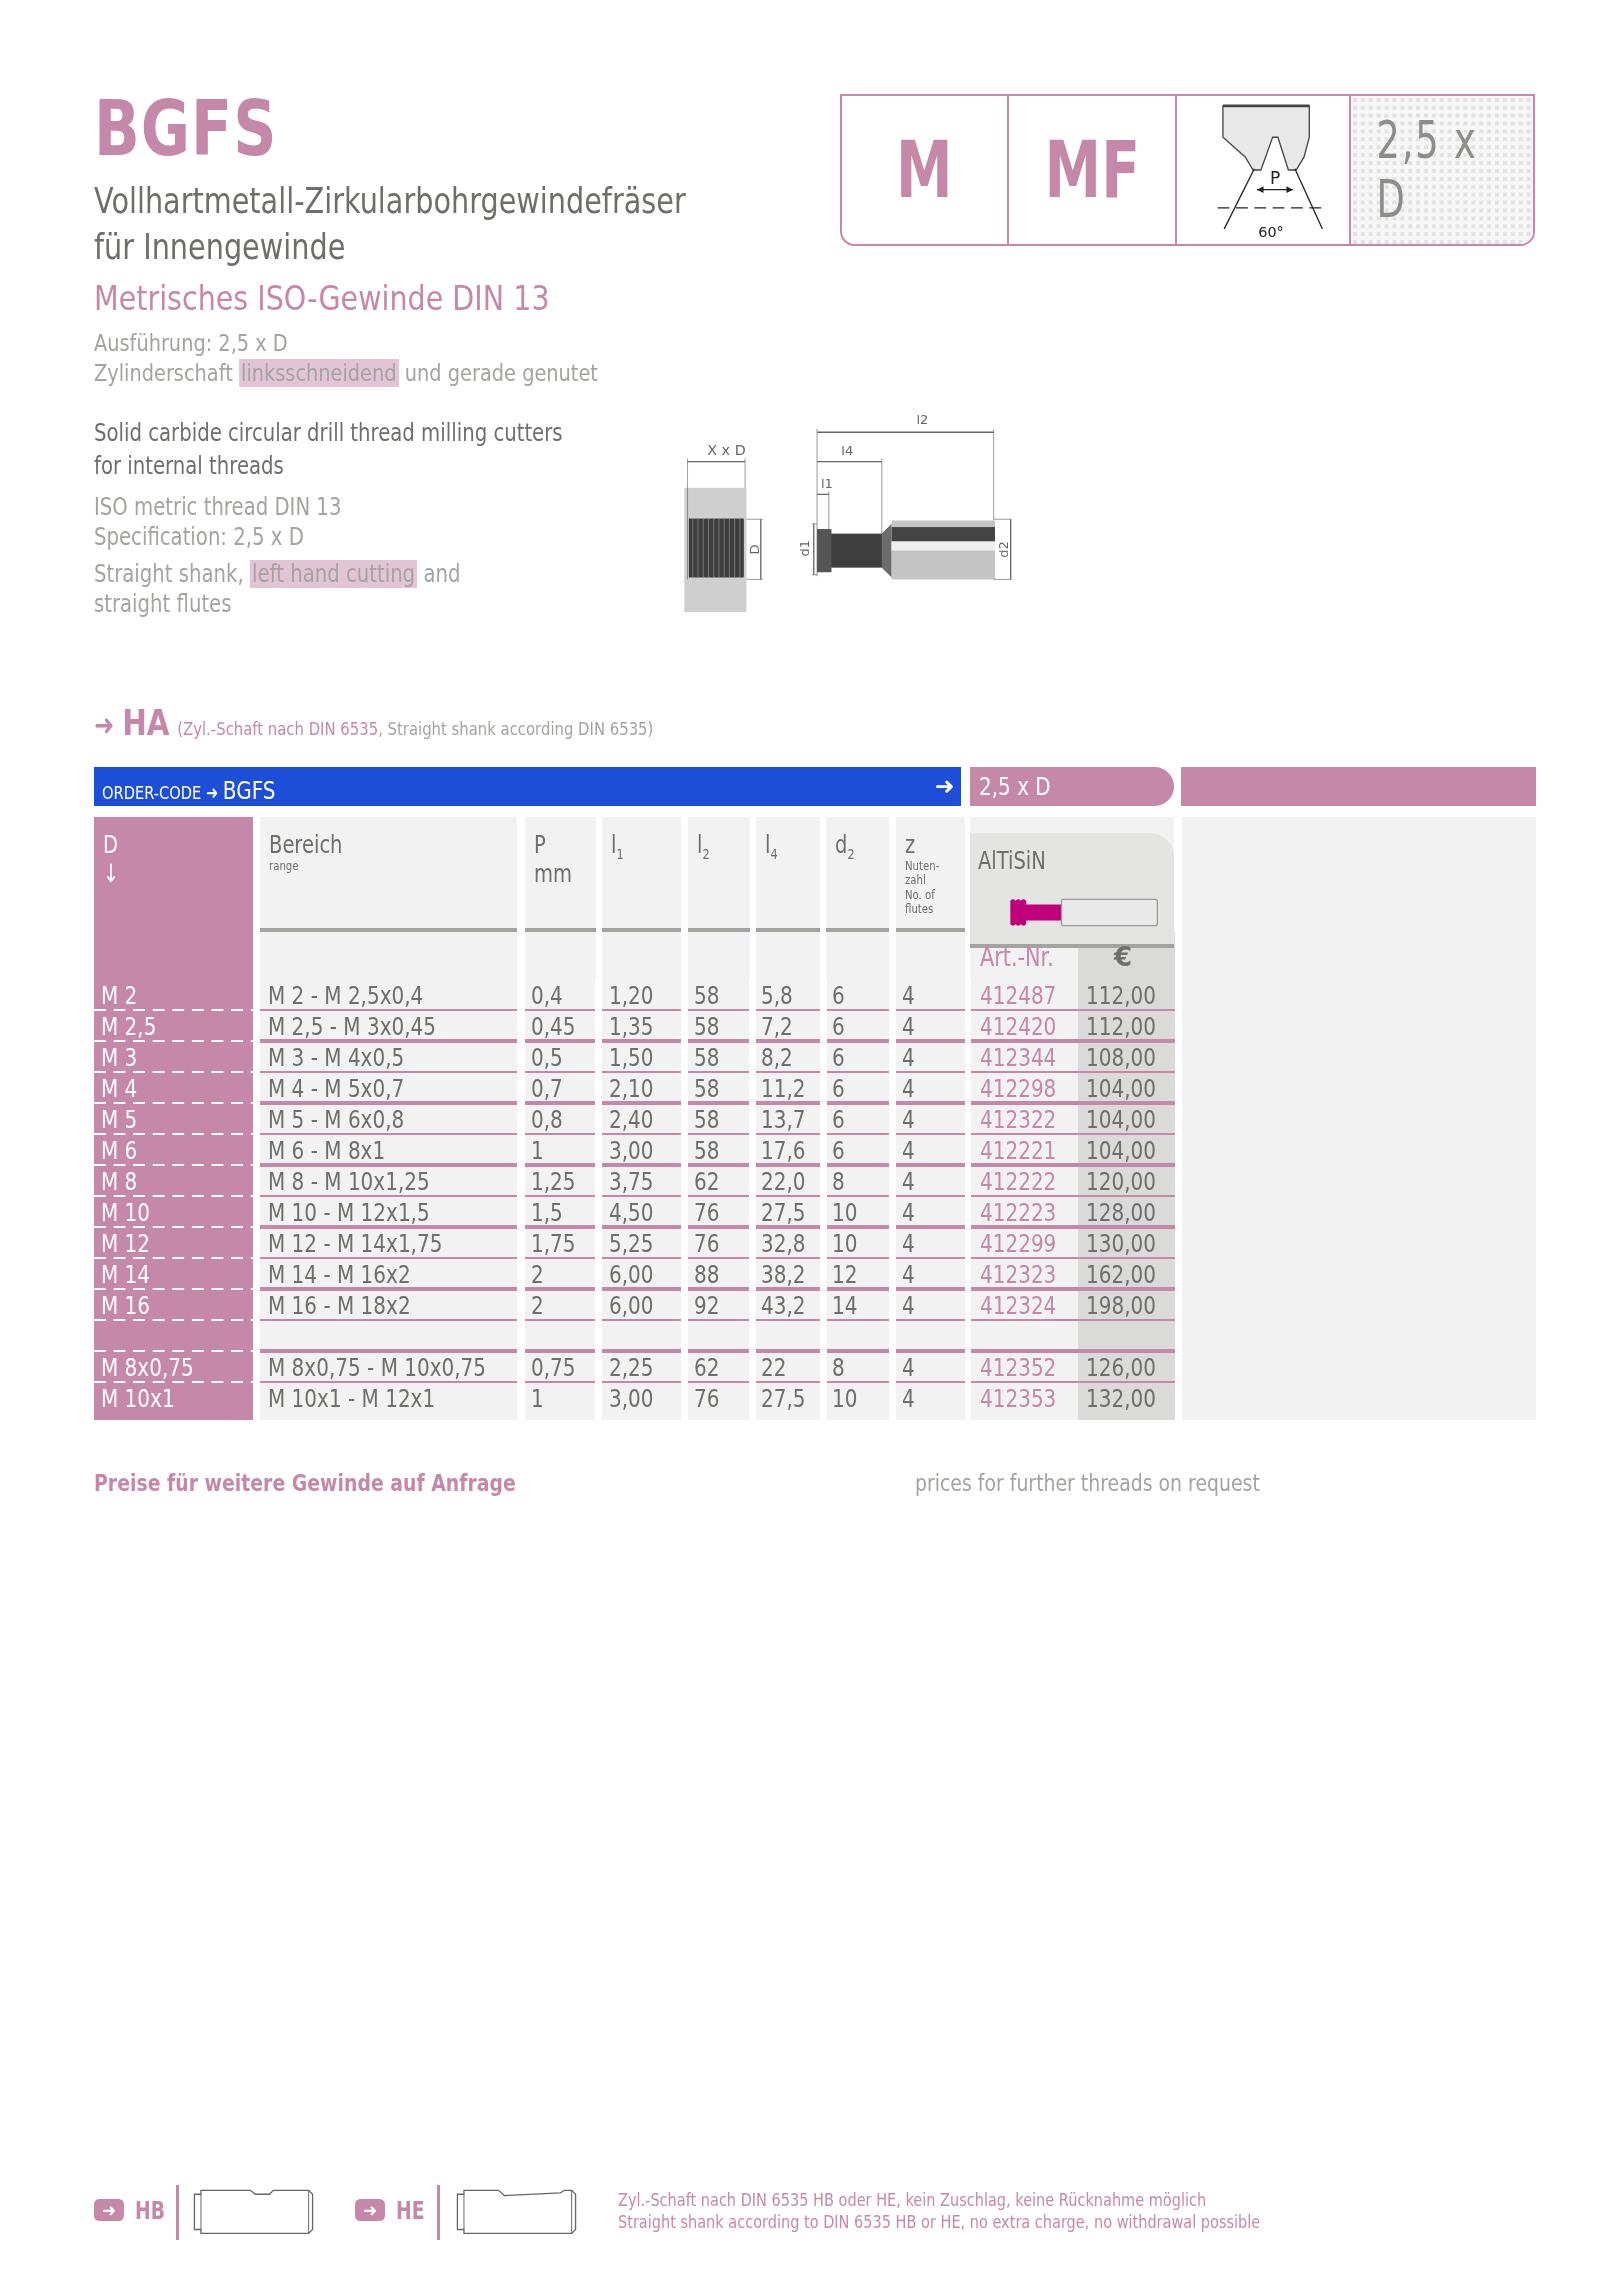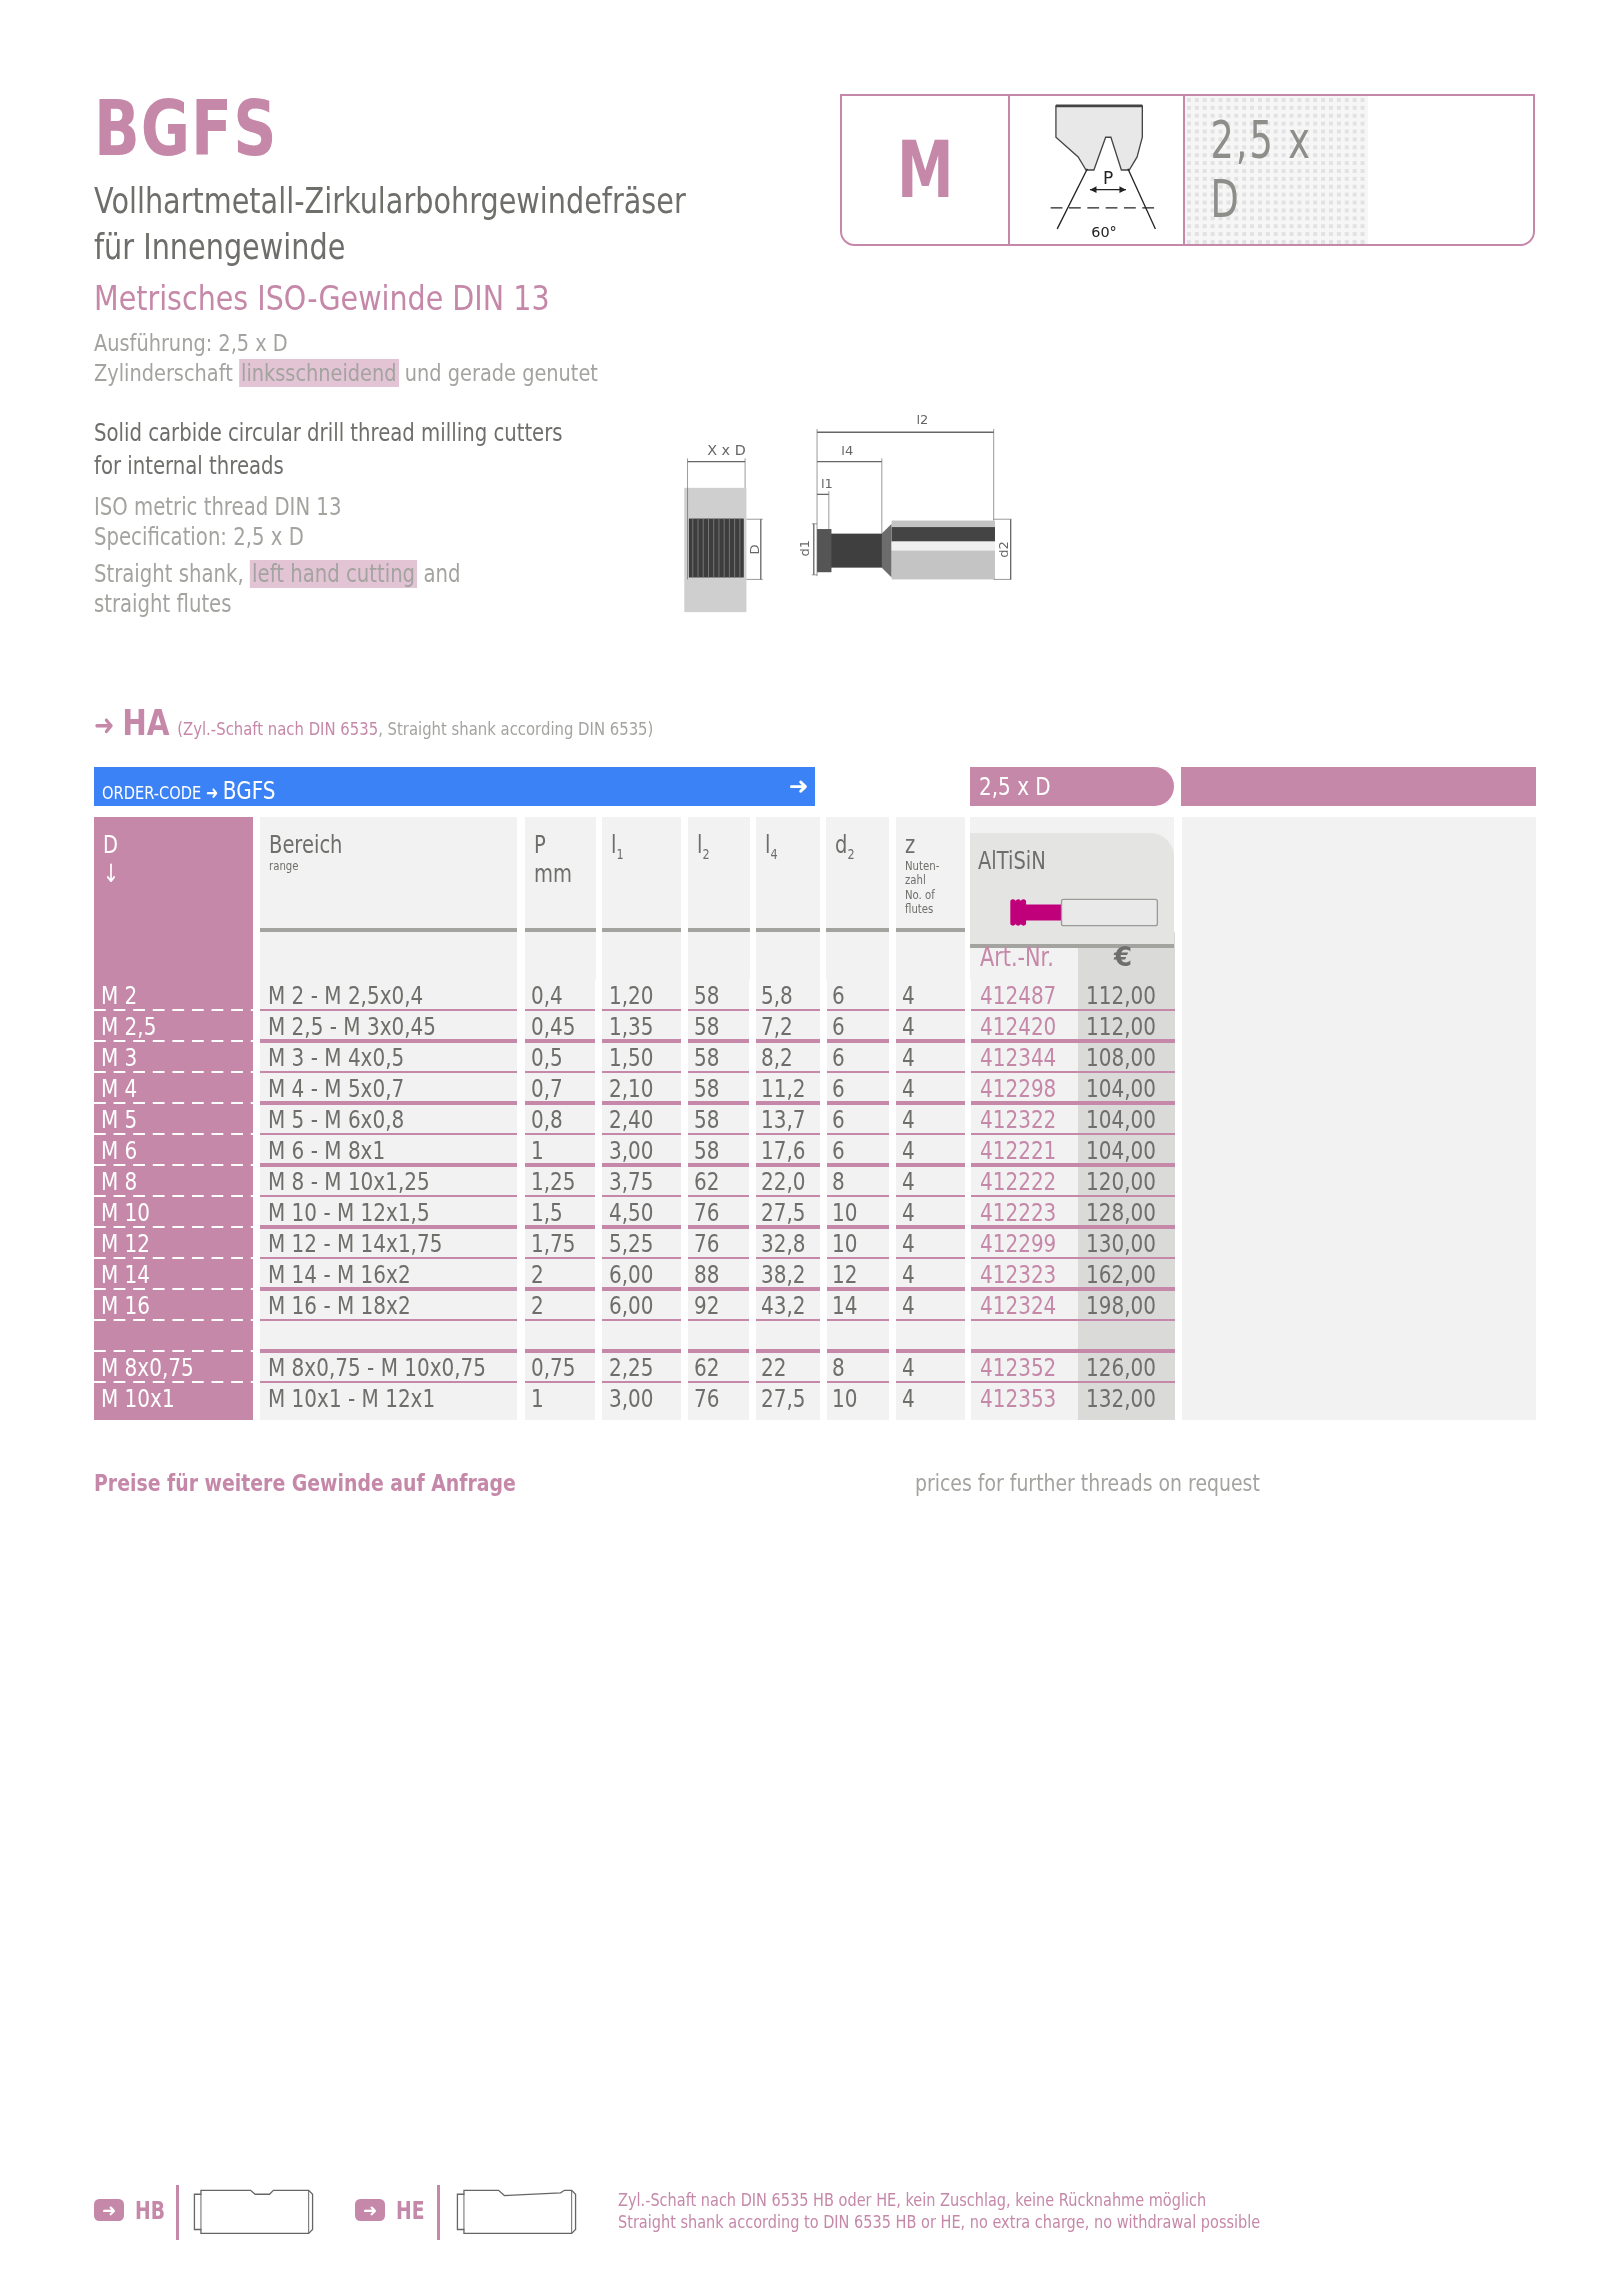--- a/index.html
+++ b/index.html
@@ -29,21 +29,21 @@
   .dim { font-size: 22px; color: #6e6e6b; }
 
   
   .ha { left: 94px; top: 703px; white-space: nowrap; display: flex; align-items: baseline; gap: 9.2px; transform: scaleX(0.84); transform-origin: left top; }
   .ha .arrow { color: #c688a9; font-size: 29px; font-weight: bold; }
   .ha .code { color: #c688a9; font-size: 35px; font-weight: bold; }
   .ha .pink { color: #c688a9; font-size: 17.7px; }
   .ha .gray { color: #a3a3a0; font-size: 17.7px; }
 
   
-  .orderbar { left: 94px; top: 767px; width: 721px; height: 39px; background: #3b82f6; color: #fff; }
+  .orderbar { left: 94px; top: 767px; width: 867px; height: 39px; background: #1d4ed8; color: #fff; }
   .orderbar .lbl { position: absolute; left: 7.9px; top: 9.2px; font-size: 18.3px; white-space: nowrap; transform: scaleX(0.8); transform-origin: left top; }
   .orderbar .lbl .code { font-size: 25px; }
   .orderbar .arr { position: absolute; right: 6.5px; top: 5.2px; font-size: 23.6px; font-weight: bold; }
   .specbar { left: 970px; top: 767px; width: 204px; height: 39px; background: #c688a9; border-radius: 0 19.6px 19.6px 0; color: #fff; }
   .specbar span { position: absolute; left: 9.2px; top: 5.2px; font-size: 25px; transform: scaleX(0.8); transform-origin: left top; white-space: nowrap; }
   .rightbar { left: 1181px; top: 767px; width: 355px; height: 39px; background: #c688a9; }
 
   
   .col { position: absolute; top: 817px; height: 603px; background: #f2f2f2; }
   .col-d { left: 94px; width: 159px; background: #c688a9; }
@@ -112,20 +112,23 @@
     <span>Straight shank,</span>
     <span class="hl">left hand cutting</span>
     <span>and</span>
   </div>
   <div>straight flutes</div>
 </div>
 
 <div class="abs iconbox">
   <div class="cell" style="width:168px">
     <span class="big-pink">M</span>
+  </div>
+  <div class="cell" style="width:169px">
+    <span class="big-pink">MF</span>
   </div>
   <div class="cell" style="width:175px">
     <svg width="131" height="144" viewBox="0 0 200 220">
       <path d="M38 12 H170 V60 L162 90 L150 110 L138 110 L122 60 L114 60 L96 110 L84 110 L72 90 L38 60 Z" fill="#e8e8e8" stroke="#444" stroke-width="2"></path>
       <line x1="38" y1="12" x2="170" y2="12" stroke="#444" stroke-width="4"></line>
       <line x1="86" y1="108" x2="40" y2="200" stroke="#222" stroke-width="2"></line>
       <line x1="148" y1="108" x2="190" y2="200" stroke="#222" stroke-width="2"></line>
       <line x1="90" y1="140" x2="145" y2="140" stroke="#222" stroke-width="2"></line>
       <polygon points="90,140 100,135 100,145" fill="#222"></polygon>
       <polygon points="145,140 135,135 135,145" fill="#222"></polygon>

